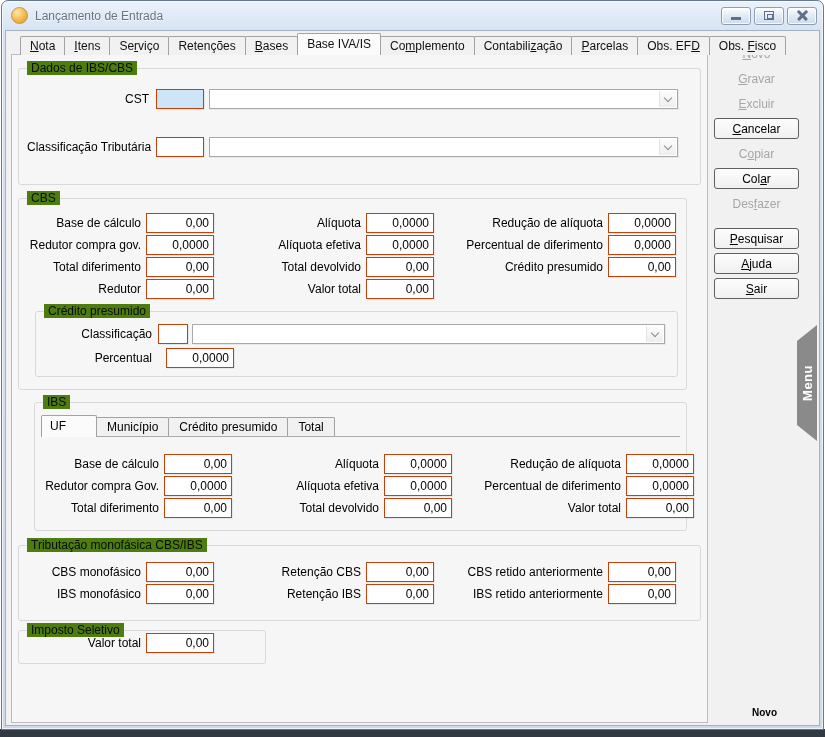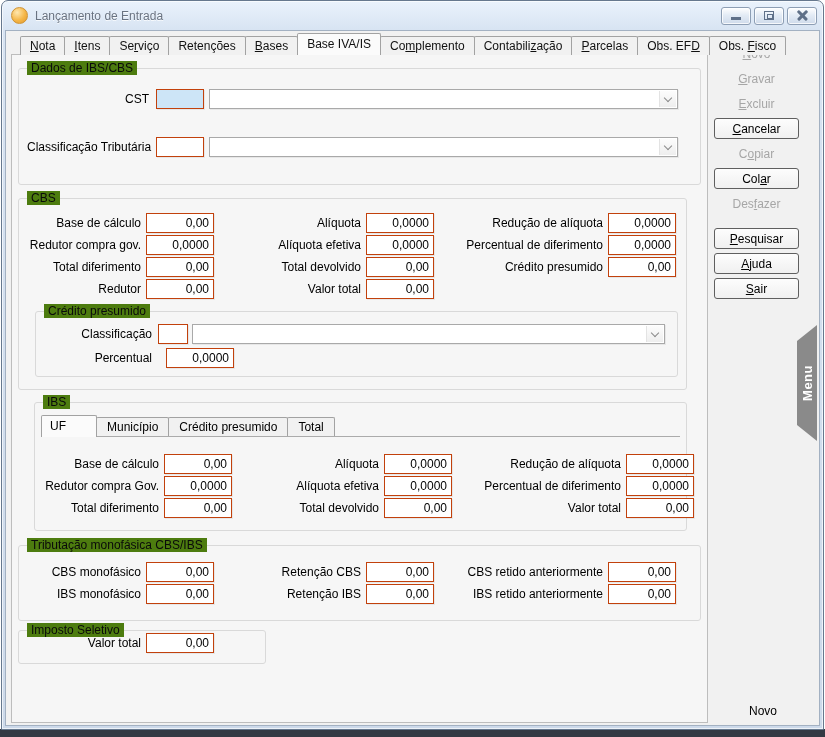--- a/index.html
+++ b/index.html
@@ -94,21 +94,21 @@
     border:1px solid transparent; border-radius:3px; background:transparent; color:#a6a6a6; white-space:nowrap; }
   .btn.on { background:linear-gradient(#fdfdfd,#f0f0f0); border-color:#5f5f5f; color:#000; }
   .spacer8 { height:6px; }
 
   .menu-tab { position:absolute; right:2px; top:294px; width:20px; height:116px; background:#8a8a8a;
     clip-path:polygon(100% 0, 0 16px, 0 calc(100% - 16px), 100% 100%);
     display:flex; align-items:center; justify-content:center; }
   .menu-tab span { writing-mode:vertical-rl; transform:rotate(180deg); color:#fff; font-weight:bold;
     font-size:13px; letter-spacing:.5px; }
 
-  .status-novo { position:absolute; right:42px; bottom:7px; font-size:12px; font-weight:normal; color:#000; }
+  .status-novo { position:absolute; right:42px; bottom:7px; font-size:10px; font-weight:bold; color:#000; }
 </style>
 </head>
 <body>
 
 <div class="screen">
   <div class="taskbar"></div>
 
   <div class="window">
     <div class="titlebar">
       <div class="app-icon"></div>

